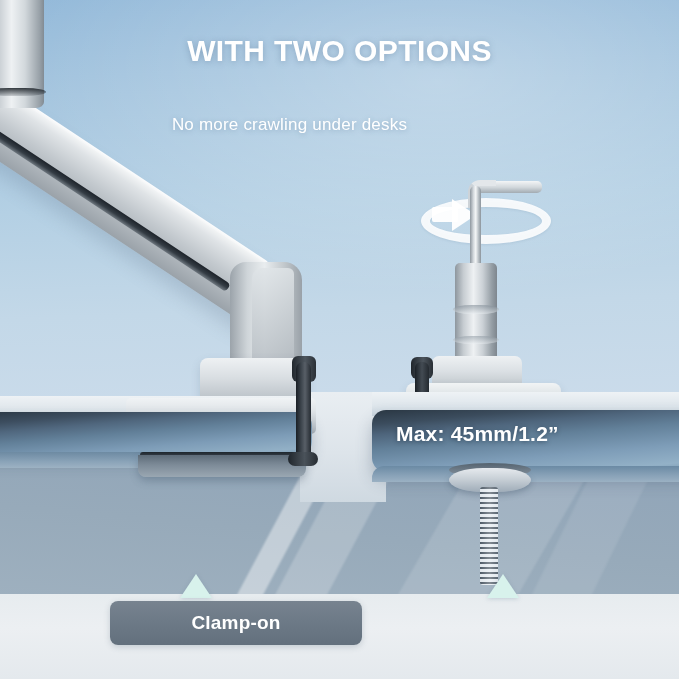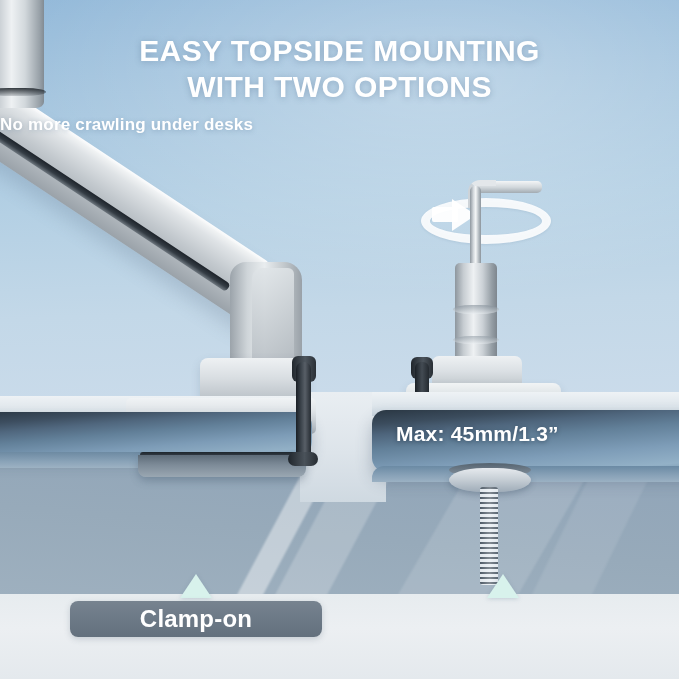--- a/index.html
+++ b/index.html
@@ -229,48 +229,49 @@
 
   
   .headline{
     position:absolute;left:0;top:33px;width:679px;text-align:center;
     color:#ffffff;font-weight:700;font-size:30px;line-height:36px;
     letter-spacing:.4px;
     text-shadow:0 1px 6px rgba(90,120,150,.45);
   }
   .headline .l2{display:block;text-align:center;}
   .subline{
-    position:absolute;left:0;top:115px;width:579px;text-align:left;
-    color:#ffffff;font-weight:700;font-size:17px;letter-spacing:.2px;
+    position:absolute;left:0;top:115px;width:579px;text-align:center;
+    color:#ffffff;font-weight:400;font-size:17px;letter-spacing:.2px;
     text-shadow:0 1px 5px rgba(90,120,150,.4);
   }
   .measure{
     position:absolute;color:#ffffff;font-weight:700;font-size:21px;
     letter-spacing:.2px;text-shadow:0 1px 4px rgba(20,40,60,.5);
     white-space:nowrap;
   }
   .measure.min{left:48px;top:423px;}
   .measure.max{left:396px;top:422px;}
 
   
   .tri{
     position:absolute;width:0;height:0;
     border-left:16px solid transparent;border-right:16px solid transparent;
     border-bottom:24px solid #d8f2ec;
     filter:drop-shadow(0 1px 2px rgba(80,110,135,.25));
   }
   .tri.t1{left:180px;top:574px;}
   .tri.t2{left:487px;top:574px;}
   .pill{
-    position:absolute;height:36px;border-radius:8px;
+    position:absolute;height:44px;border-radius:8px;
     background:linear-gradient(180deg,#77838f 0%,#6d7a87 45%,#63707d 100%);
-    color:#ffffff;font-weight:700;font-size:24px;
+    color:#ffffff;font-weight:700;font-size:19px;
     display:flex;align-items:center;justify-content:center;
     box-shadow:0 2px 6px rgba(60,80,100,.22);
     letter-spacing:.2px;
+    margin-left:40px;
   }
   .pill.p1{left:70px;top:601px;width:252px;}
   .pill.p2{left:382px;top:601px;width:252px;}
 </style>
 </head>
 <body>
 
 <div id="stage">
 
   <div class="sky"></div>
@@ -317,24 +318,23 @@
   <div class="knob"></div>
   <div class="knob-foot"></div>
 
   <div class="desk-right-top"></div>
   <div class="desk-right"></div>
   <div class="desk-right-under"></div>
   <div class="washer-top"></div>
   <div class="washer"></div>
   <div class="screw"></div>
 
-  <div class="measure max">Max: 45mm/1.3”</div>
+  <div class="measure max">Max: 45mm/1.2”</div>
 
   <div class="headline">
-    <span>EASY TOPSIDE MOUNTING</span>
     <span class="l2">WITH TWO OPTIONS</span>
   </div>
   <div class="subline">No more crawling under desks</div>
 
   <div class="tri t1"></div>
   <div class="tri t2"></div>
   <div class="pill p1">Clamp-on</div>
 
 </div>
 

